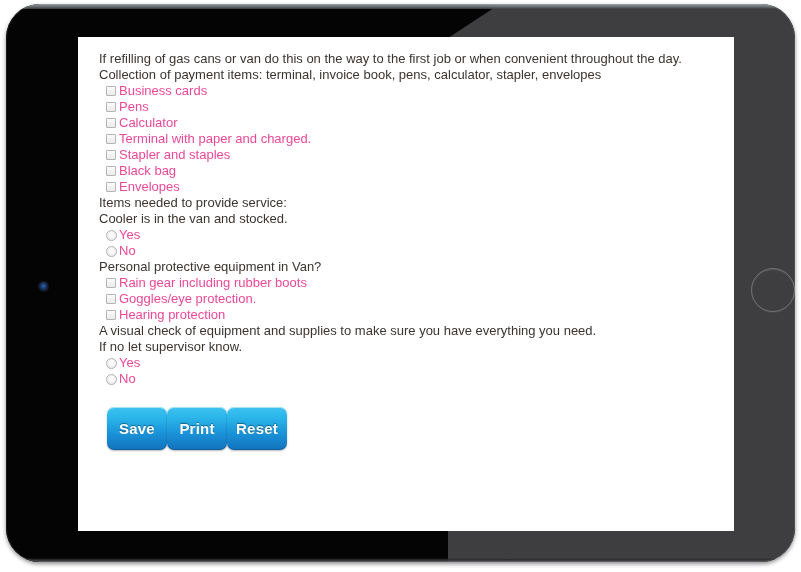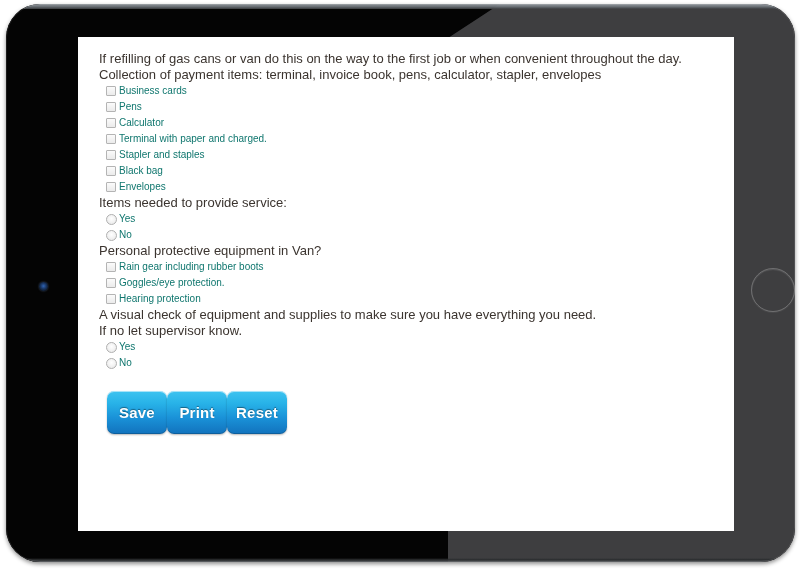--- a/index.html
+++ b/index.html
@@ -121,23 +121,23 @@
   .prompt {
     padding-left: 0px;
   }
   .opt {
     display: flex;
     align-items: center;
     padding-left: 7px;
     height: 16px;
   }
   .opt-label {
-    font-size: 10px;
+    font-size: 13px;
     line-height: 16px;
-    color: #0f766e;
+    color: #ec4899;
     white-space: nowrap;
   }
 
   .cb {
     -webkit-appearance: none;
     appearance: none;
     width: 10px;
     height: 10px;
     margin: 0 3px 0 0;
     border: 1px solid #b4b4b4;
@@ -230,20 +230,21 @@
           <input class="cb" type="checkbox" style="">
           <span class="opt-label">Black bag</span>
         </label>
         <label class="opt">
           <input class="cb" type="checkbox" style="">
           <span class="opt-label">Envelopes</span>
         </label>
       </div>
 
       <div class="line prompt">Items needed to provide service:</div>
+      <div class="line prompt">Cooler is in the van and stocked.</div>
 
       <div>
         <label class="opt">
           <input class="rb" type="radio" name="cooler" style="">
           <span class="opt-label">Yes</span>
         </label>
         <label class="opt">
           <input class="rb" type="radio" name="cooler" style="">
           <span class="opt-label">No</span>
         </label>

